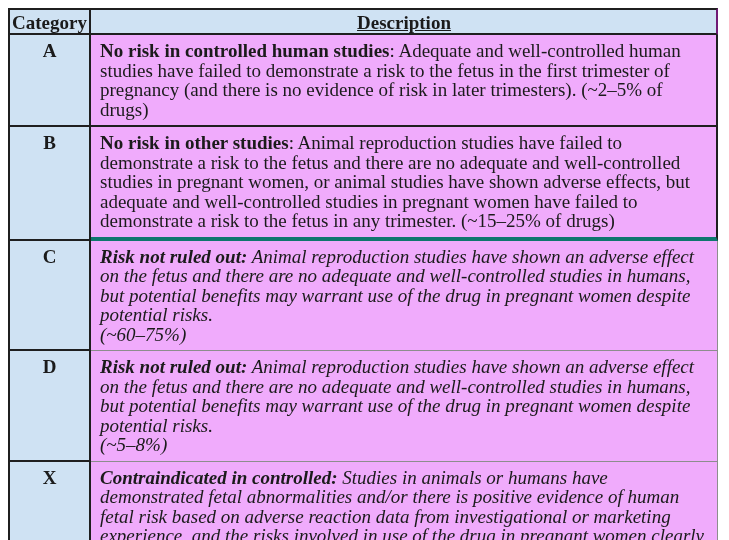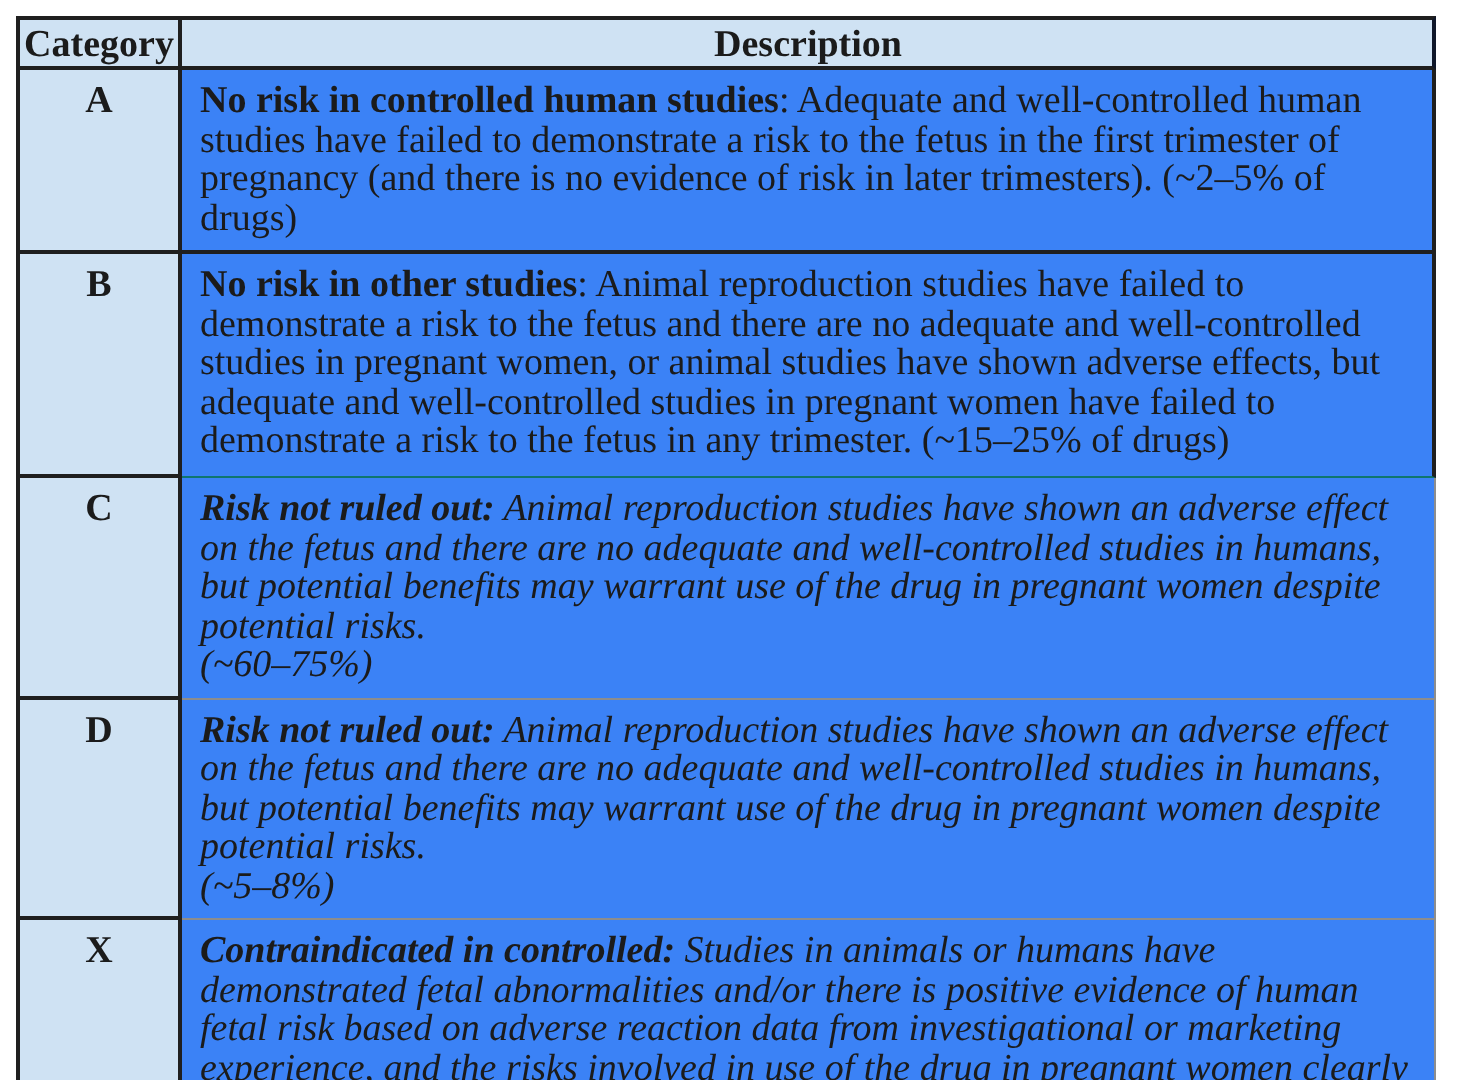--- a/index.html
+++ b/index.html
@@ -36,47 +36,48 @@
     border-left: 2px solid #1f1f1f;
     border-right: 2px solid #1f1f1f;
     border-bottom: 2px solid #1f1f1f;
     text-align: center;
     font-weight: bold;
     padding-top: 6px;
   }
   
   .desc {
     flex: 1 1 auto;
-    background: #3b82f6;
+    background: #f0abfc;
     padding: 6px 8px 6px 9px;
   }
   
   .r-head { height: 27px; }
   .r-head .cat,
   .r-head .desc {
     background: #cfe2f3;
     font-weight: bold;
     text-align: center;
     padding-top: 3px;
     border-top: 2px solid #1f1f1f;
   }
   .r-head .desc {
-    border-right: 2px solid #0f172a;
+    border-right: 2px solid #701a75;
     border-bottom: 2px solid #1f1f1f;
+    text-decoration: underline;
   }
   
   .r-a { min-height: 71px; }
   .r-b { min-height: 112px; }
   .r-a .desc {
     border-right: 2px solid #1f1f1f;
     border-bottom: 2px solid #1f1f1f;
   }
   .r-b .desc {
     border-right: 2px solid #1f1f1f;
-    border-bottom: 1px solid #0f766e;
+    border-bottom: 4px solid #0f766e;
   }
   
   .r-c { min-height: 101px; }
   .r-d { min-height: 95px; }
   .r-x { min-height: 117px; }
   .r-c .desc, .r-d .desc, .r-x .desc {
     border-right: 1px solid #8d8d8d;
     border-bottom: 1px solid #8d8d8d;
     font-style: italic;
   }

